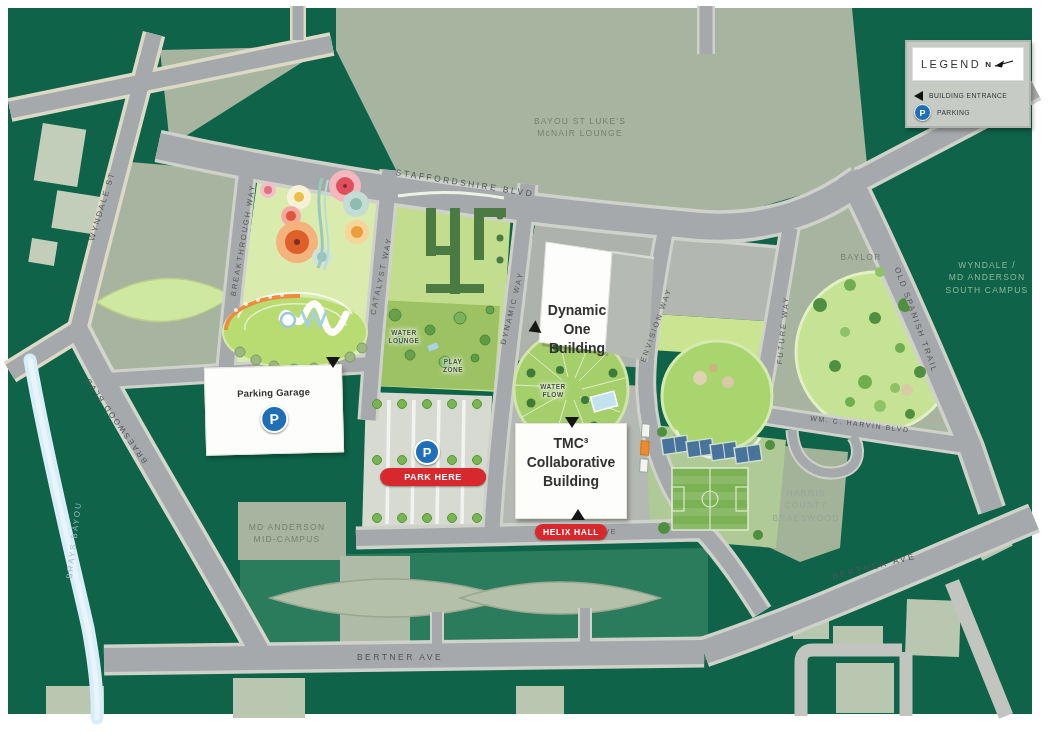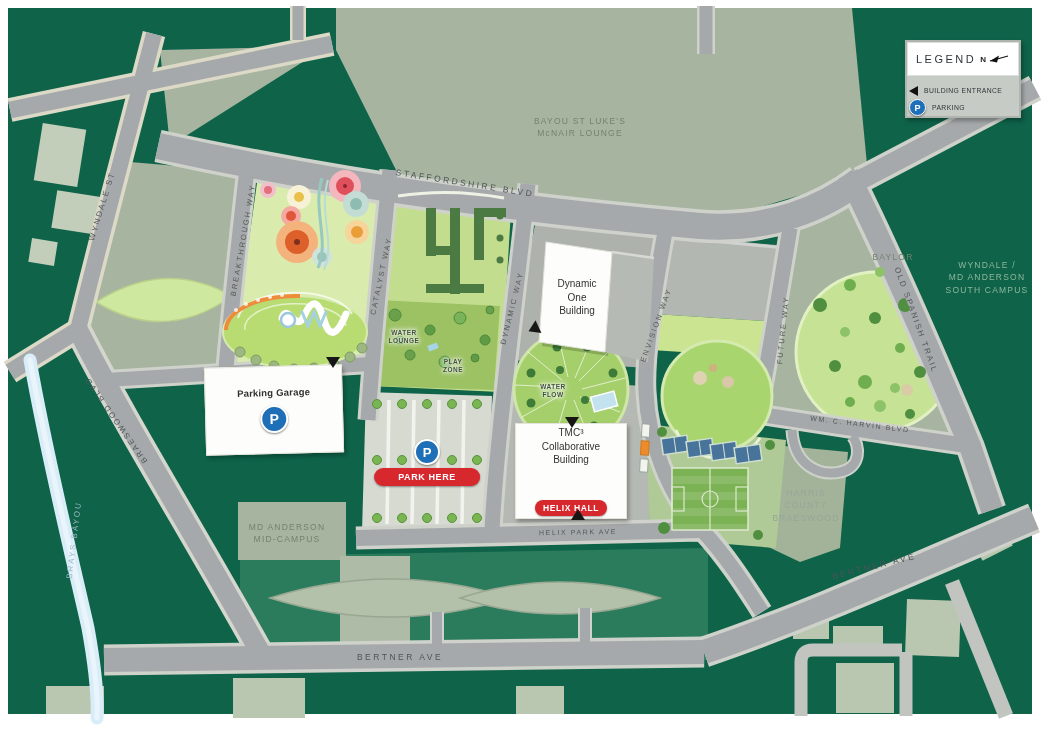--- a/index.html
+++ b/index.html
@@ -14,37 +14,37 @@
   .area{font-size:8.5px;letter-spacing:1.2px;color:#73836e;text-align:center;line-height:1.45;}
   .area-dark{color:#8fb79d;}
   .area-mid{color:#97a699;}
   .water-lbl{font-size:8px;letter-spacing:2px;color:#9db9c6;}
   .tiny{font-size:6.5px;letter-spacing:.5px;color:#3f4f3e;text-align:center;line-height:1.3;font-weight:bold;
         text-shadow:0 0 3px #fff,0 0 5px #fff,0 0 7px #fff;}
   .area span,.tiny span{display:block;}
   .card{position:absolute;background:#fdfdfb;border:1px solid #e4e4dc;box-shadow:2px 3px 4px rgba(0,0,0,.28);
         display:flex;flex-direction:column;align-items:center;justify-content:center;text-align:center;}
   .card-label{font-size:9.5px;font-weight:bold;color:#323232;letter-spacing:.2px;}
-  .card-lines{font-size:10px;font-weight:normal;color:#323232;line-height:1.35;}
+  .card-lines{font-size:14px;font-weight:bold;color:#323232;line-height:1.35;margin-top:32px;}
   .card-lines span{display:block;}
   .p-icon{border-radius:50%;background:#1e6fb8;color:#fff;font-weight:bold;display:flex;align-items:center;
           justify-content:center;border:2px solid #fff;box-shadow:0 1px 2px rgba(0,0,0,.45);}
   .p-24{width:24px;height:24px;font-size:14px;}
   .p-22{width:22px;height:22px;font-size:13px;}
   .p-15{width:15px;height:15px;font-size:9px;border-width:1.5px;}
   .badge{position:absolute;background:#d7282e;color:#fff;font-weight:bold;font-size:9px;letter-spacing:.6px;
-         padding:4px 24px;border-radius:9px;transform:translate(-50%,-50%);box-shadow:0 1px 2px rgba(0,0,0,.4);}
+         padding:4px 24px;border-radius:9px;transform:translate(-50%,-50%);box-shadow:0 1px 2px rgba(0,0,0,.4);margin-left:6px;}
   .badge-inline{background:#d7282e;color:#fff;font-weight:bold;font-size:8.5px;letter-spacing:.6px;
          padding:3px 8px;border-radius:8px;margin-top:5px;display:inline-block;box-shadow:0 1px 2px rgba(0,0,0,.35);}
   .tri{position:absolute;width:0;height:0;}
   .tri-down{border-left:7px solid transparent;border-right:7px solid transparent;border-top:11px solid #161616;}
   .tri-up{border-left:7px solid transparent;border-right:7px solid transparent;border-bottom:11px solid #161616;}
   .tri-left{border-top:7px solid transparent;border-bottom:7px solid transparent;border-right:11px solid #161616;}
   .legend{position:absolute;left:905px;top:40px;width:112px;background:#c7cbc5;border:2px solid #b0b4ae;
-          box-shadow:2px 3px 4px rgba(0,0,0,.3);}
+          padding:5px;box-shadow:2px 3px 4px rgba(0,0,0,.3);}
   .legend-head{background:#fff;border:1px solid #dcdfda;height:32px;display:flex;align-items:center;
           justify-content:space-between;padding:0 8px;margin-bottom:6px;}
   .legend-title{font-size:11px;letter-spacing:2.5px;color:#2f3437;}
   .legend-north{display:flex;align-items:center;gap:2px;font-size:8px;font-weight:bold;color:#222;}
   .legend-row{display:flex;align-items:center;gap:6px;height:17px;padding-left:2px;}
   .legend-row-label{font-size:6.8px;letter-spacing:.4px;color:#2f3437;}
   .l-tri{width:0;height:0;border-top:5px solid transparent;border-bottom:5px solid transparent;border-right:9px solid #111;}
 </style>
 </head>
 <body>
@@ -412,21 +412,21 @@
 </div>
 <div class="lbl area" style="left:287px;top:533px;transform:translate(-50%,-50%);">
   <span>MD ANDERSON</span>
       <span>MID-CAMPUS</span>
 </div>
 <div class="lbl area area-mid" style="left:806px;top:505px;transform:translate(-50%,-50%);">
   <span>HARRIS</span>
       <span>COUNTY</span>
       <span>BRAESWOOD</span>
 </div>
-<span class="lbl area" style="left:861px;top:257px;transform:translate(-50%,-50%);margin-left:32px;">BAYLOR</span>
+<span class="lbl area" style="left:861px;top:257px;transform:translate(-50%,-50%);">BAYLOR</span>
 
 <div class="lbl tiny" style="left:404px;top:337px;transform:translate(-50%,-50%);">
   <span>WATER</span>
       <span>LOUNGE</span>
 </div>
 <div class="lbl tiny" style="left:453px;top:366px;transform:translate(-50%,-50%);">
   <span>PLAY</span>
       <span>ZONE</span>
 </div>
 <div class="lbl tiny" style="left:553px;top:391px;transform:translate(-50%,-50%);">

